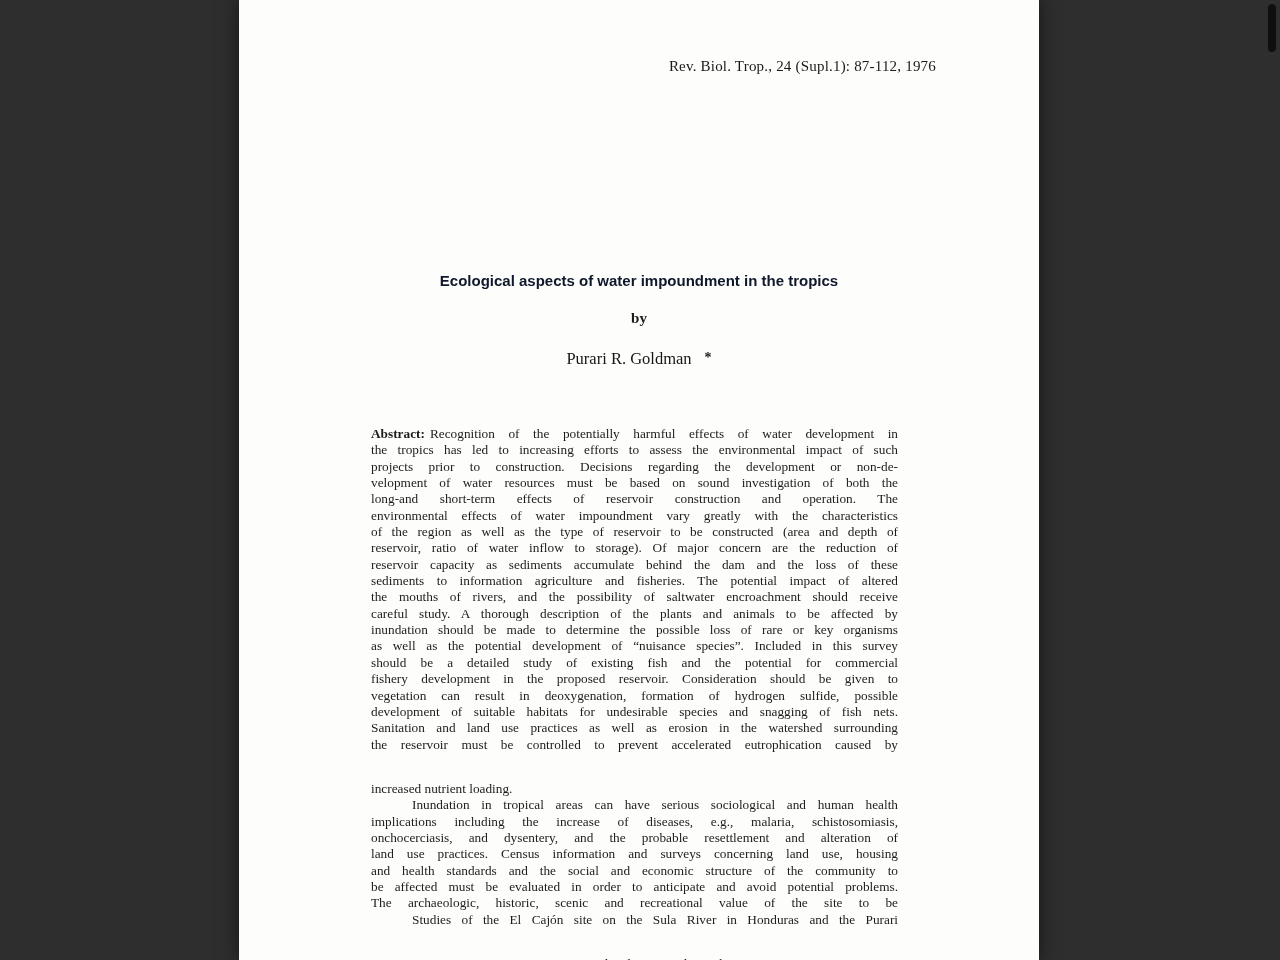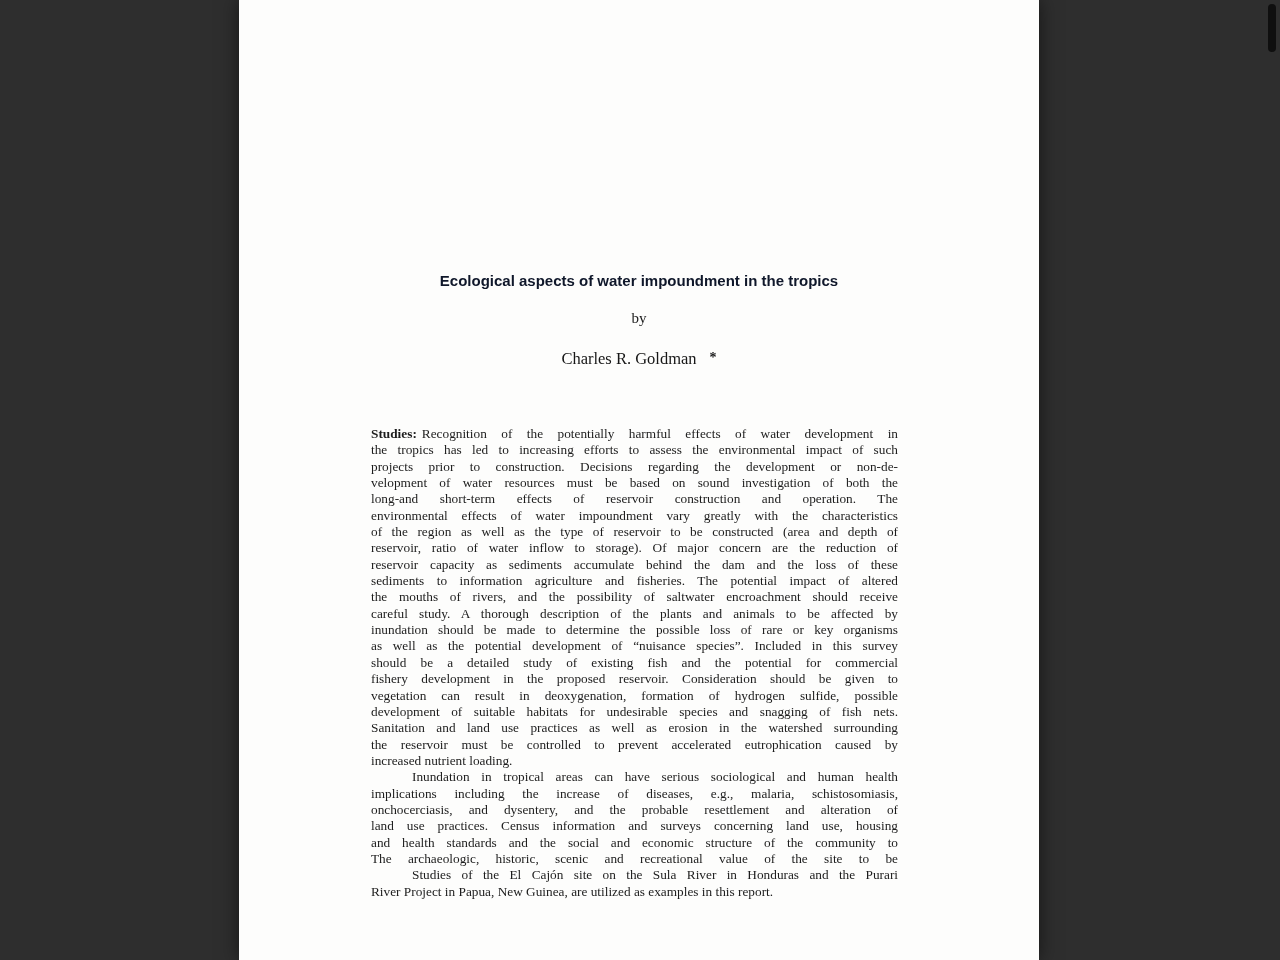--- a/index.html
+++ b/index.html
@@ -30,21 +30,21 @@
   .title {
     position: absolute; top: 271px; left: 0; width: 100%;
     text-align: center;
     font-family: "Liberation Sans", sans-serif;
     font-weight: bold; font-size: 15px; line-height: 19px;
     color: #0f172a;
   }
   .by {
     position: absolute; top: 309px; left: 0; width: 100%;
     text-align: center;
-    font-size: 15px; line-height: 19px;
+    font-size: 15px; line-height: 19px; font-weight: bold;
   }
   .author {
     position: absolute; top: 348px; left: 0; width: 100%;
     text-align: center;
     font-size: 16.5px; line-height: 20px;
     color: #171717;
   }
   .author .mark { font-weight: bold; margin-left: 13px; font-size: 14px; vertical-align: 2px; }
   .abstract {
     position: absolute; left: 132px; top: 426px;
@@ -53,48 +53,49 @@
     color: #1c1c1c;
   }
   .ln {
     height: 16.35px; line-height: 16.35px;
     text-align: justify;
     text-align-last: justify;
     overflow: hidden;
     white-space: nowrap;
   }
   .ln { white-space: normal; }
-  .ln.end { text-align-last: auto; }
+  .ln.end { text-align-last: auto; margin-top: 28px; }
   .ln.ind { text-indent: 41px; }
   .b { font-weight: bold; margin-right: 5px; }
   .scroll-thumb {
     position: absolute;
     left: 1268px; top: 4px;
     width: 8px; height: 48px;
     background: #0f0f0f;
     border-radius: 4px;
   }
 </style>
 </head>
 <body>
 
 <div class="viewer">
 
   <div class="page">
 
+    <div class="journal">Rev. Biol. Trop., 24 (Supl.1): 87-112, 1976</div>
 
     <div class="title">Ecological aspects of water impoundment in the tropics</div>
 
     <div class="by">by</div>
 
-    <div class="author"><span>Charles R. Goldman</span><span class="mark">*</span></div>
+    <div class="author"><span>Purari R. Goldman</span><span class="mark">*</span></div>
 
     <div class="abstract">
 
-      <div class="ln"><span class="b">Studies:</span><span>Recognition of the potentially harmful effects of water development in</span></div>
+      <div class="ln"><span class="b">Abstract:</span><span>Recognition of the potentially harmful effects of water development in</span></div>
       <div class="ln">the tropics has led to increasing efforts to assess the environmental impact of such</div>
       <div class="ln">projects prior to construction. Decisions regarding the development or non-de-</div>
       <div class="ln">velopment of water resources must be based on sound investigation of both the</div>
       <div class="ln">long-and short-term effects of reservoir construction and operation. The</div>
       <div class="ln">environmental effects of water impoundment vary greatly with the characteristics</div>
       <div class="ln">of the region as well as the type of reservoir to be constructed (area and depth of</div>
       <div class="ln">reservoir, ratio of water inflow to storage). Of major concern are the reduction of</div>
       <div class="ln">reservoir capacity as sediments accumulate behind the dam and the loss of these</div>
       <div class="ln">sediments to information agriculture and fisheries. The potential impact of altered</div>
       <div class="ln">the mouths of rivers, and the possibility of saltwater encroachment should receive</div>
@@ -107,20 +108,21 @@
       <div class="ln">development of suitable habitats for undesirable species and snagging of fish nets.</div>
       <div class="ln">Sanitation and land use practices as well as erosion in the watershed surrounding</div>
       <div class="ln">the reservoir must be controlled to prevent accelerated eutrophication caused by</div>
       <div class="ln end">increased nutrient loading.</div>
 
       <div class="ln ind">Inundation in tropical areas can have serious sociological and human health</div>
       <div class="ln">implications including the increase of diseases, e.g., malaria, schistosomiasis,</div>
       <div class="ln">onchocerciasis, and dysentery, and the probable resettlement and alteration of</div>
       <div class="ln">land use practices. Census information and surveys concerning land use, housing</div>
       <div class="ln">and health standards and the social and economic structure of the community to</div>
+      <div class="ln">be affected must be evaluated in order to anticipate and avoid potential problems.</div>
       <div class="ln">The archaeologic, historic, scenic and recreational value of the site to be</div>
 
       <div class="ln ind">Studies of the El Cajón site on the Sula River in Honduras and the Purari</div>
       <div class="ln end">River Project in Papua, New Guinea, are utilized as examples in this report.</div>
     </div>
 
   </div>
 
   <div class="scroll-thumb"></div>
 

